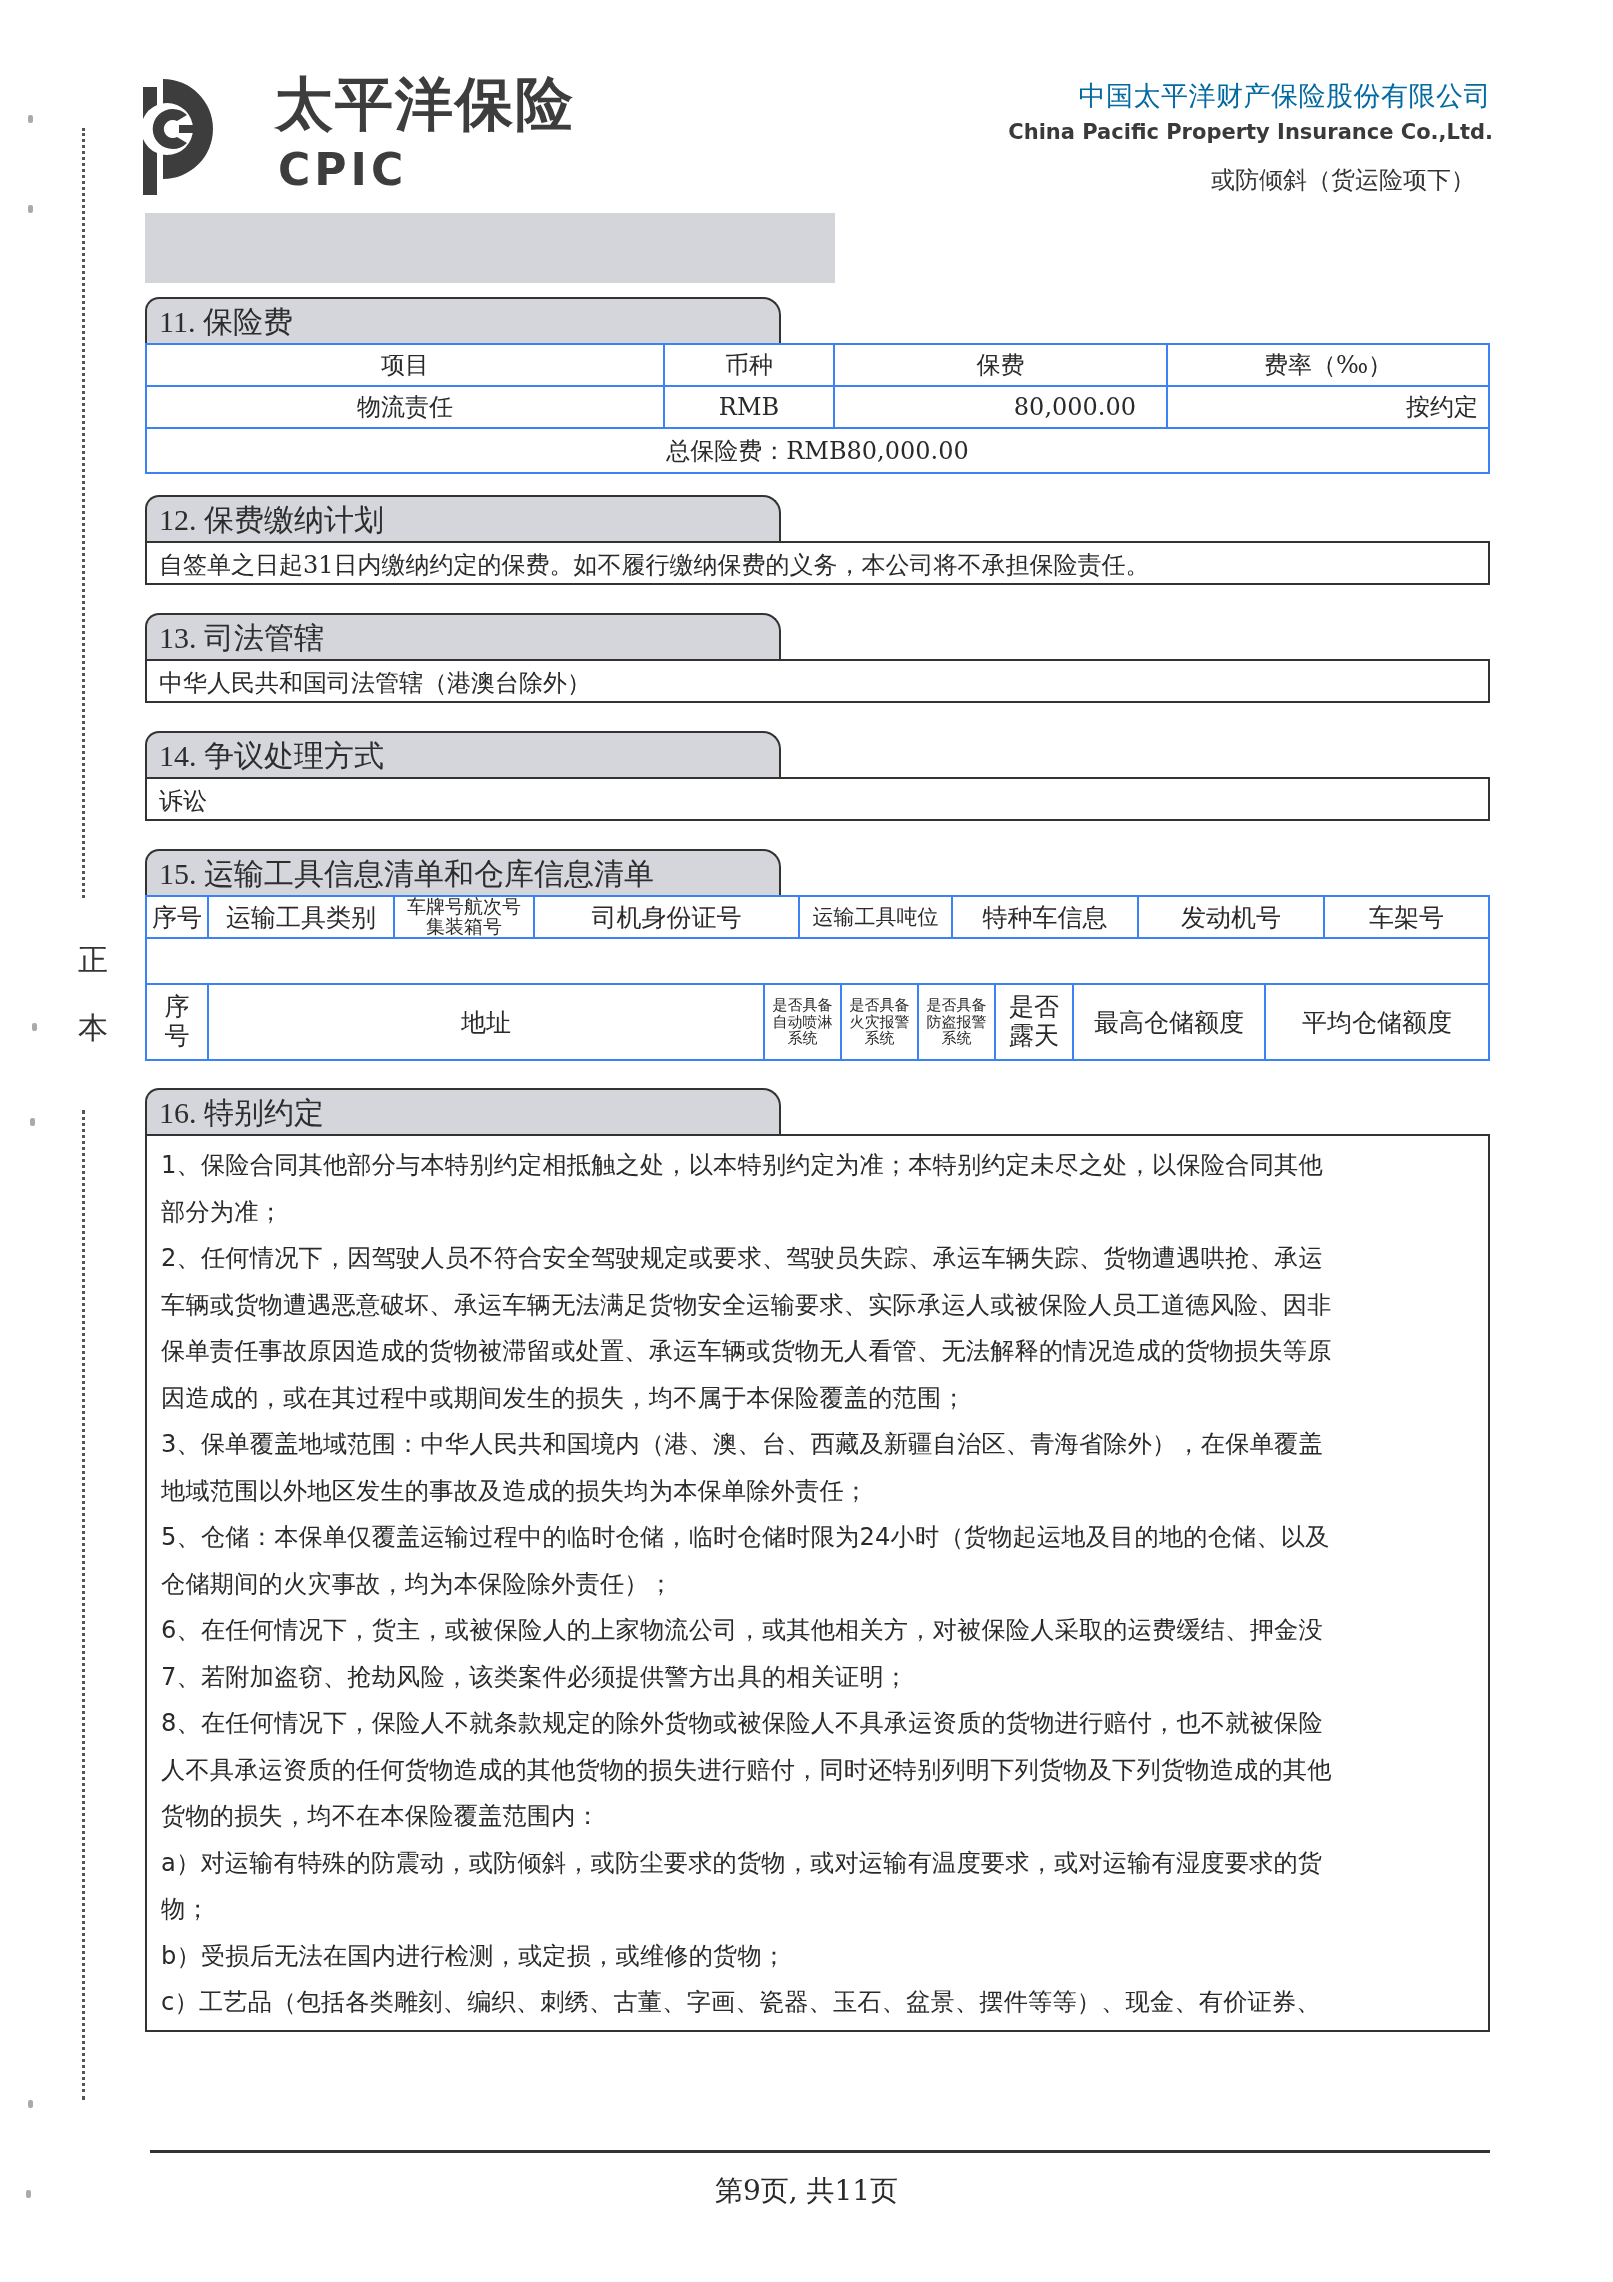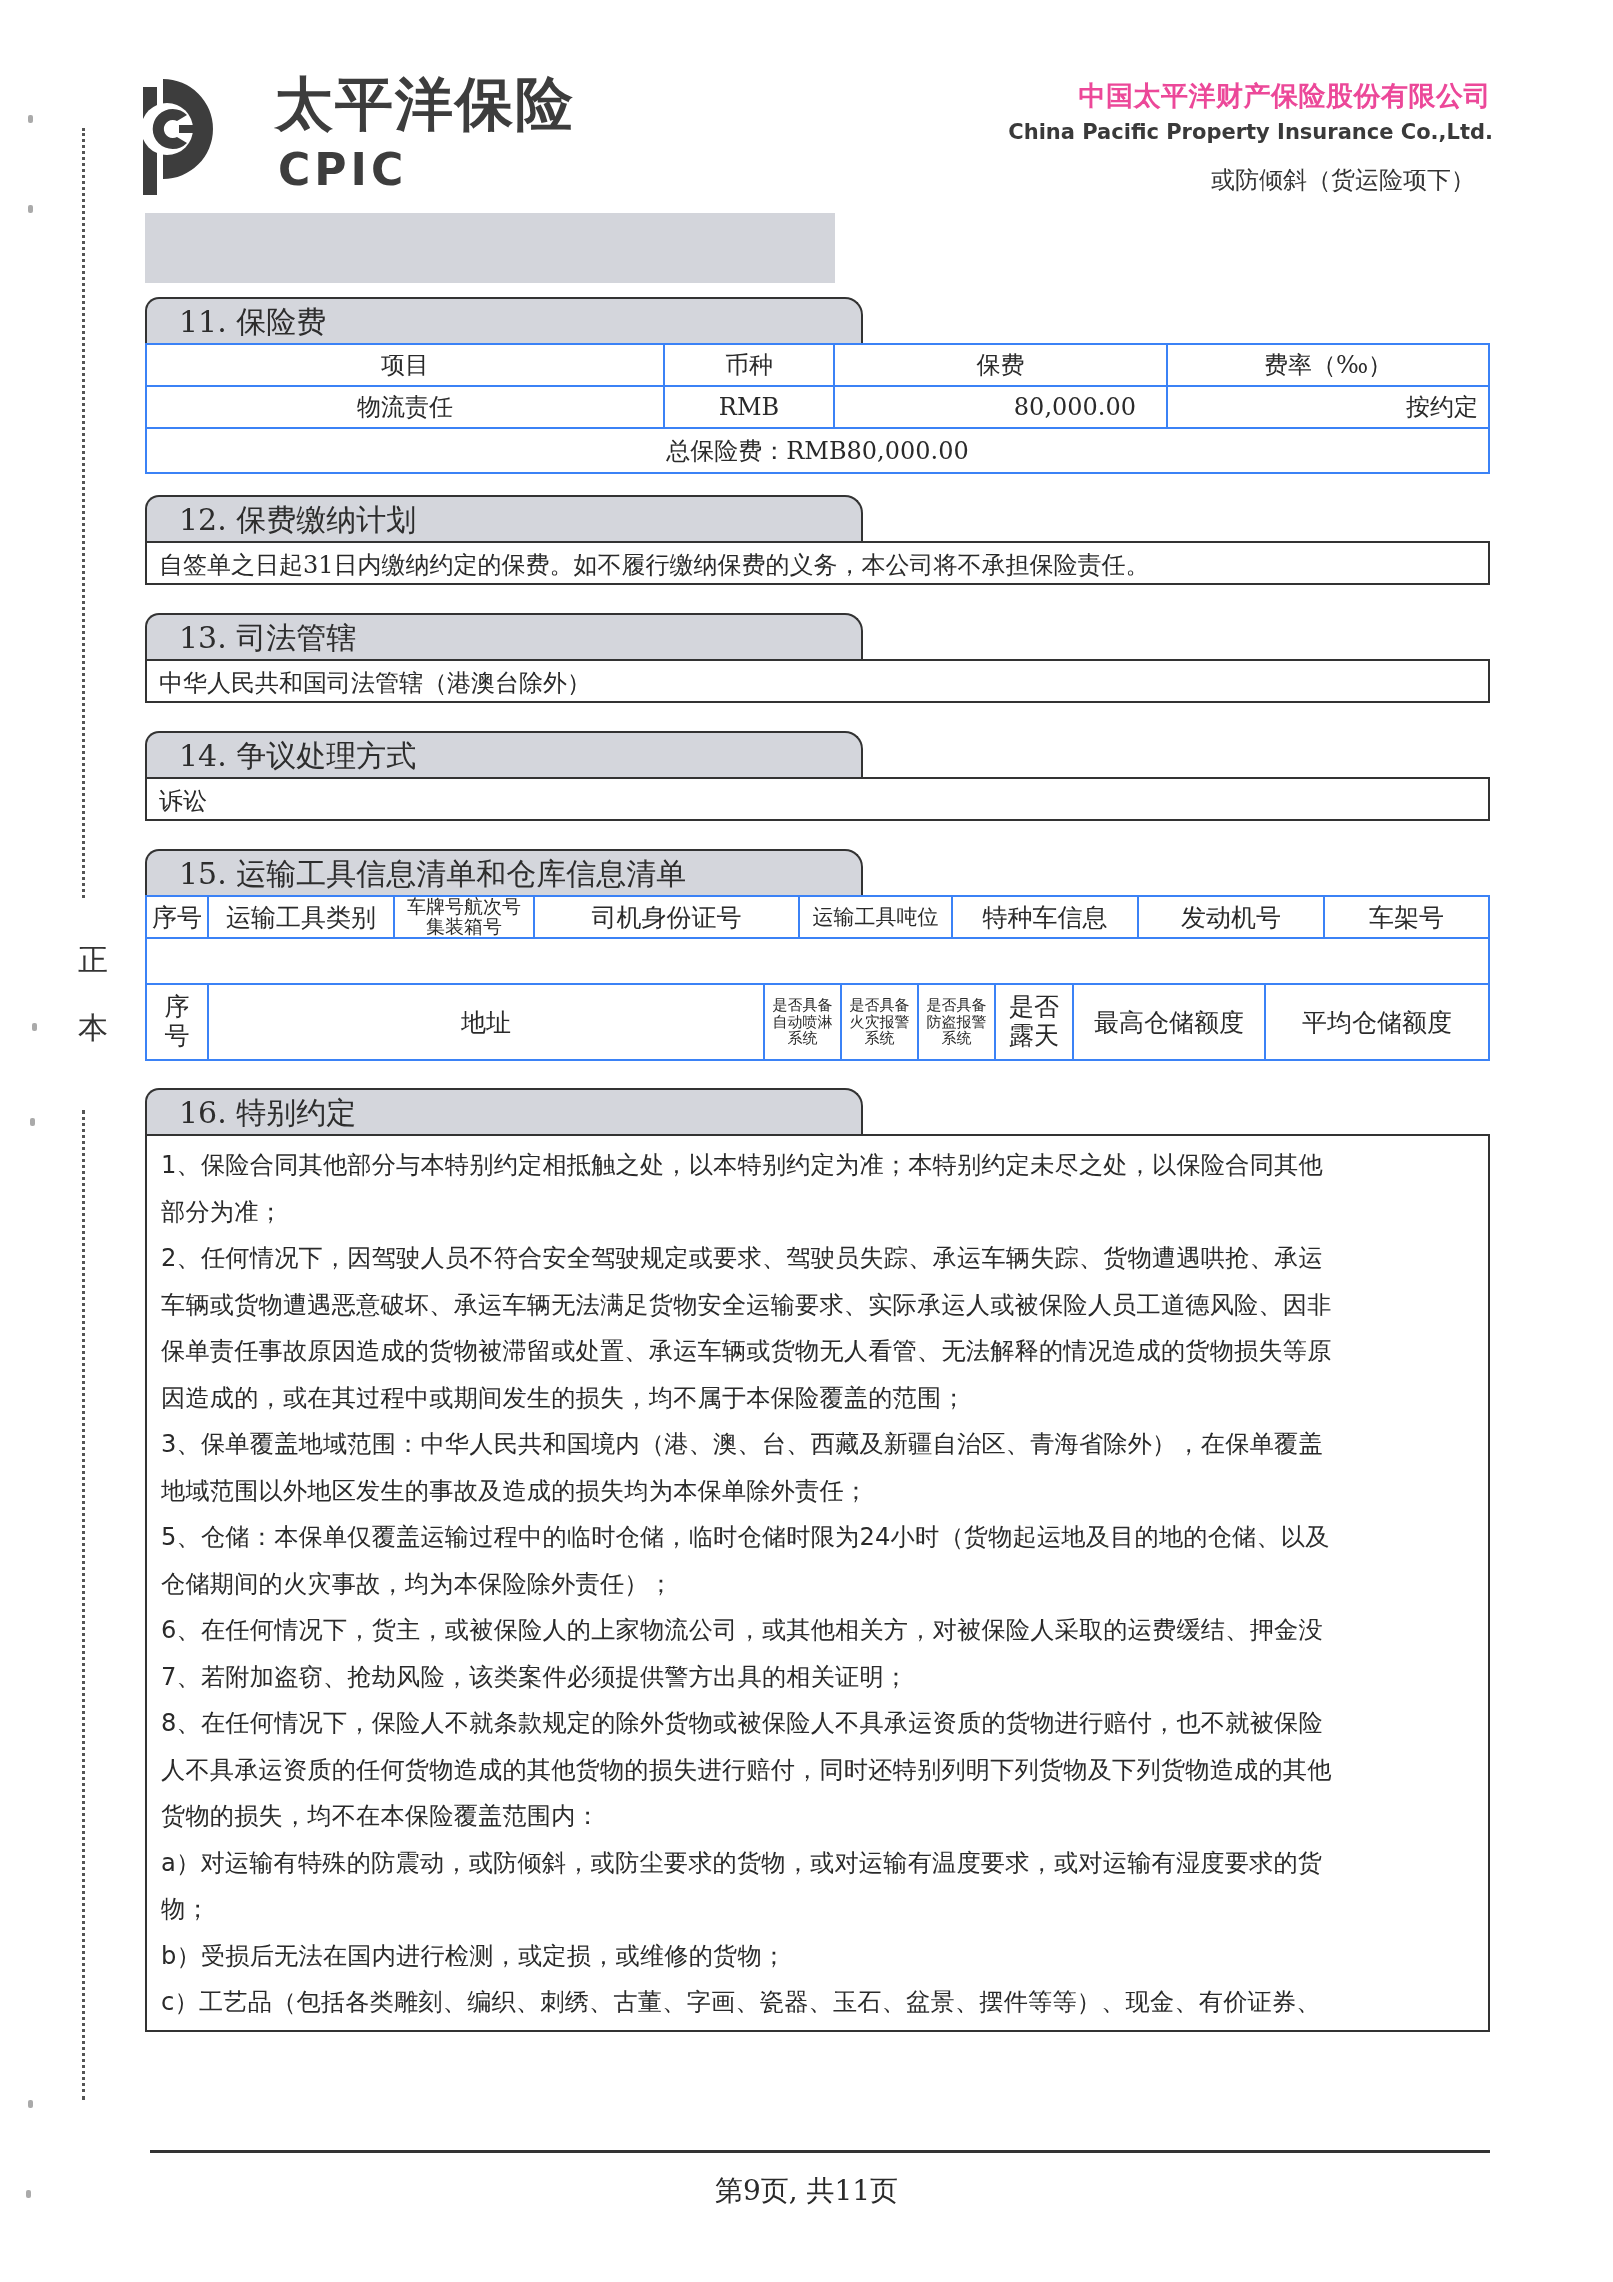--- a/index.html
+++ b/index.html
@@ -9,44 +9,44 @@
     font-family: "DejaVu Serif", "Liberation Serif", serif;
   }
   .abs { position: absolute; }
 
   
   .logo-mark { left: 143px; top: 75px; width: 72px; height: 120px; }
   .brand-cn { left: 275px; top: 75px; font-family: "DejaVu Sans", sans-serif; font-weight: bold;
               font-size: 58px; letter-spacing: 2px; color: #3d3d3d; line-height: 1; }
   .brand-en { left: 278px; top: 148px; font-family: "DejaVu Sans", sans-serif; font-weight: bold;
               font-size: 44px; letter-spacing: 4px; color: #3d3d3d; line-height: 1; }
-  .co-cn { right: 122px; top: 82px; font-family: "DejaVu Sans", sans-serif; font-weight: bold;
-           font-size: 27px; color: #ec4899; line-height: 1; letter-spacing: 0.5px; }
+  .co-cn { right: 122px; top: 82px; font-family: "DejaVu Sans", sans-serif; font-weight: normal;
+           font-size: 27px; color: #0369a1; line-height: 1; letter-spacing: 0.5px; }
   .co-en { right: 120px; top: 122px; font-family: "DejaVu Sans", sans-serif; font-weight: bold;
            font-size: 21px; color: #3a3a3a; line-height: 1; }
   .co-sub { right: 138px; top: 168px; font-family: "DejaVu Sans", sans-serif;
             font-size: 24px; color: #333; line-height: 1; }
   .redacted { left: 145px; top: 213px; width: 690px; height: 70px; background: #d3d5db; }
 
   
   .dots { left: 82px; width: 0; border-left: 3px dotted #555; }
   .dots.top { top: 128px; height: 770px; }
   .dots.bottom { top: 1110px; height: 990px; }
   .stamp-char { left: 78px; font-size: 30px; color: #333; font-family: "DejaVu Sans", sans-serif; }
   .speck { width: 5px; height: 8px; background: #aaa; border-radius: 2px; }
 
   
   .section { position: absolute; left: 145px; width: 1345px; }
   .tab {
-    position: relative; width: 718px; height: 46px;
+    position: relative; width: 636px; height: 46px;
     background: #d4d6dc;
     border: 2px solid #333; border-bottom: none;
     border-radius: 14px 18px 0 0;
     box-sizing: border-box;
-    font-size: 30px; line-height: 46px; padding-left: 32px; color: #2d2d2d;
+    font-size: 30px; line-height: 46px; padding-left: 12px; color: #2d2d2d; font-family: Liberation Serif, serif;
   }
   .box {
     border: 2px solid #333; box-sizing: border-box; background: #fff;
     font-family: "DejaVu Sans", sans-serif; font-size: 23px; color: #2a2a2a;
   }
   table.grid { width: 100%; border-collapse: collapse; table-layout: fixed; }
   table.grid td {
     border: 2px solid #3b82f6; padding: 0 10px; font-size: 24px; height: 40px;
     font-family: "DejaVu Serif", serif; color: #2a2a2a; vertical-align: middle;
   }

